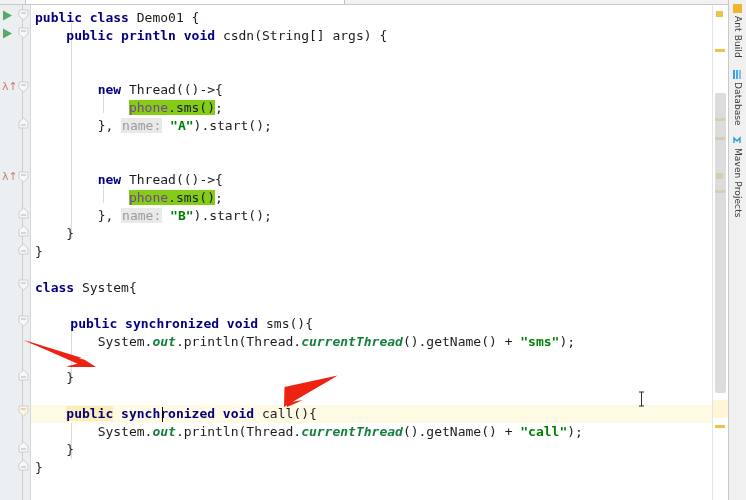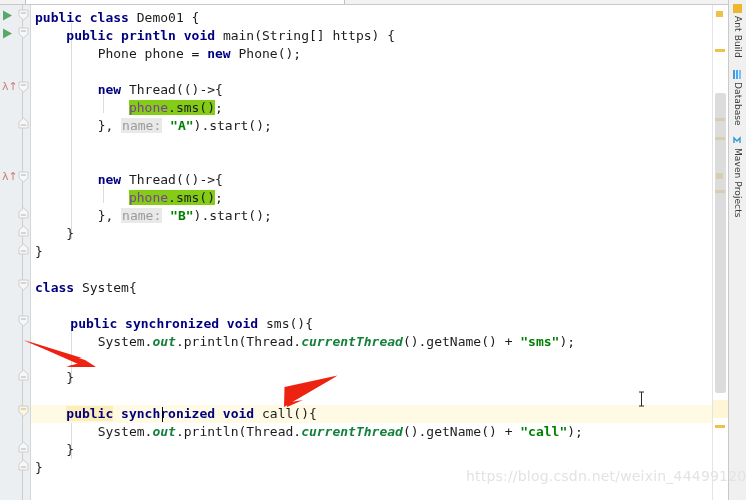--- a/index.html
+++ b/index.html
@@ -336,23 +336,22 @@
     <div class="caret-row" style="top:400px"></div>
 
     <div class="indent-guide" style="left:40px; top:18px;  height:216px;"></div>
     <div class="indent-guide" style="left:72px; top:90px;  height:18px;"></div>
     <div class="indent-guide" style="left:72px; top:180px; height:18px;"></div>
     <div class="indent-guide" style="left:40px; top:324px; height:54px;"></div>
     <div class="indent-guide" style="left:40px; top:418px; height:36px;"></div>
 
     <div class="code-line" style="top:4px; left:4px;"><span class="kw">public</span> <span class="kw">class</span> <span class="plain">Demo01 {</span></div>
 
-    <div class="code-line" style="top:22px; left:4px;">    <span class="kw">public</span> <span class="kw">println</span> <span class="kw">void</span> <span class="plain">main(String[] https) {</span></div>
-
-    <div class="code-line" style="top:40px; left:4px;">        <span class="plain">Phone phone = </span><span class="kw">new</span> <span class="plain">Phone();</span></div>
+    <div class="code-line" style="top:22px; left:4px;">    <span class="kw">public</span> <span class="kw">println</span> <span class="kw">void</span> <span class="plain">csdn(String[] args) {</span></div>
+
 
     <div class="code-line" style="top:76px; left:4px;">        <span class="kw">new</span> <span class="plain">Thread(()-&gt;{</span></div>
 
     <div class="code-line" style="top:94px; left:4px;">            <span class="hl-usage"><span class="localvar">phone</span><span class="plain">.sms()</span></span><span class="plain">;</span></div>
 
     <div class="code-line" style="top:112px; left:4px;">        <span class="plain">}, </span><span class="param-hint">name:</span><span class="plain"> </span><span class="str">"A"</span><span class="plain">).start();</span></div>
 
     <div class="code-line" style="top:166px; left:4px;">        <span class="kw">new</span> <span class="plain">Thread(()-&gt;{</span></div>
 
     <div class="code-line" style="top:184px; left:4px;">            <span class="hl-usage"><span class="localvar">phone</span><span class="plain">.sms()</span></span><span class="plain">;</span></div>
@@ -436,15 +435,14 @@
 
     <div class="tool-btn" style="top:136px">
       <span class="tico">
         <svg width="9" height="9" viewBox="0 0 9 9">
           <path d="M1 7 L1 2 L4 5 L7 2 L7 7" stroke="#2f9bd8" stroke-width="1.4" fill="none"></path>
         </svg>
       </span><span>Maven Projects</span>
     </div>
   </div>
 
-  <div class="watermark">https://blog.csdn.net/weixin_44499120</div>
 
 </div>
 
 </body></html>

